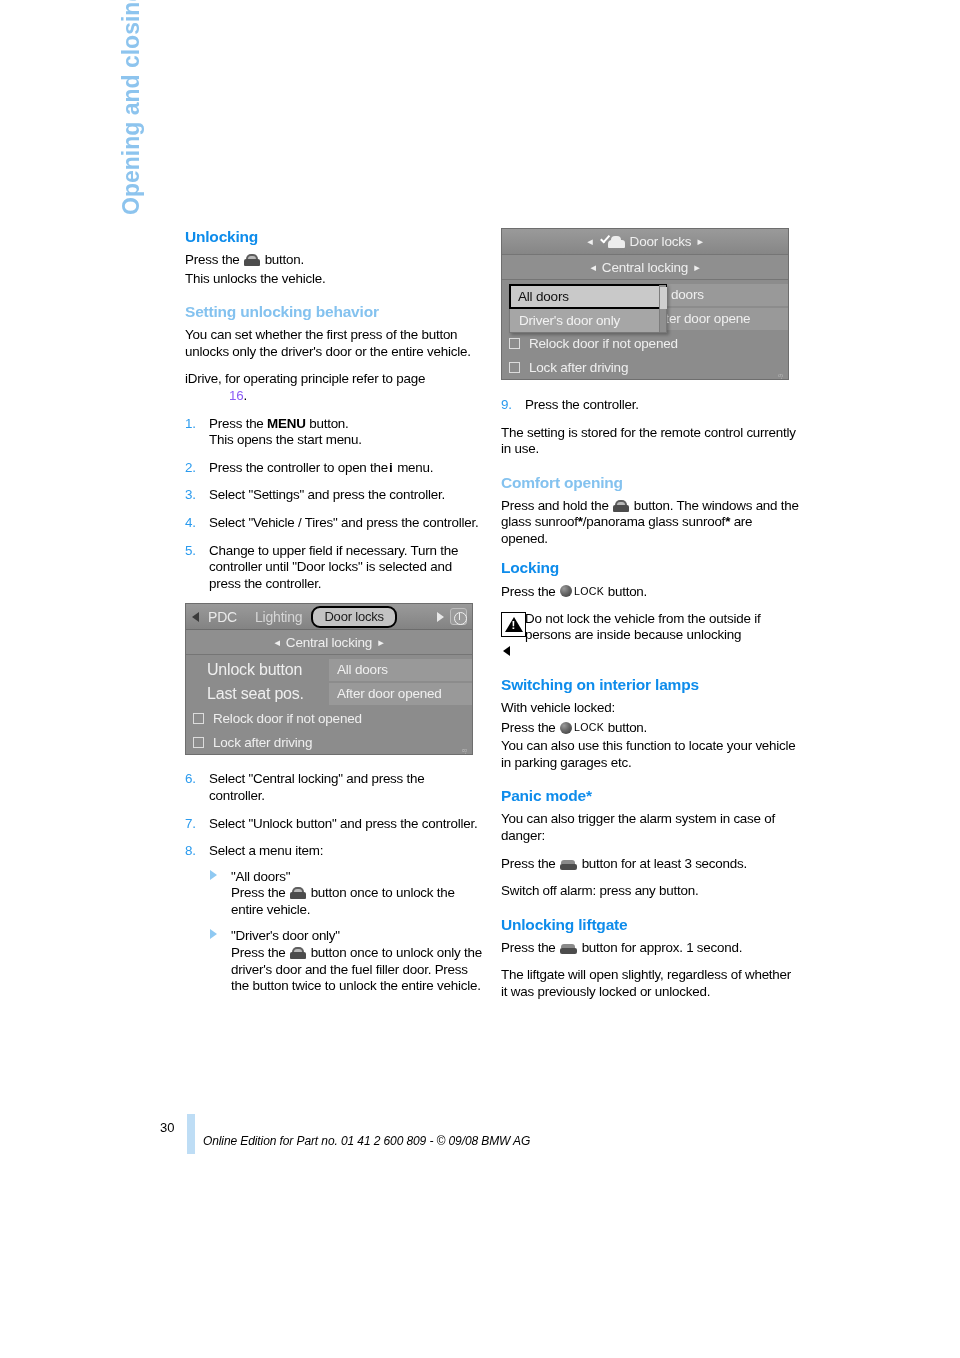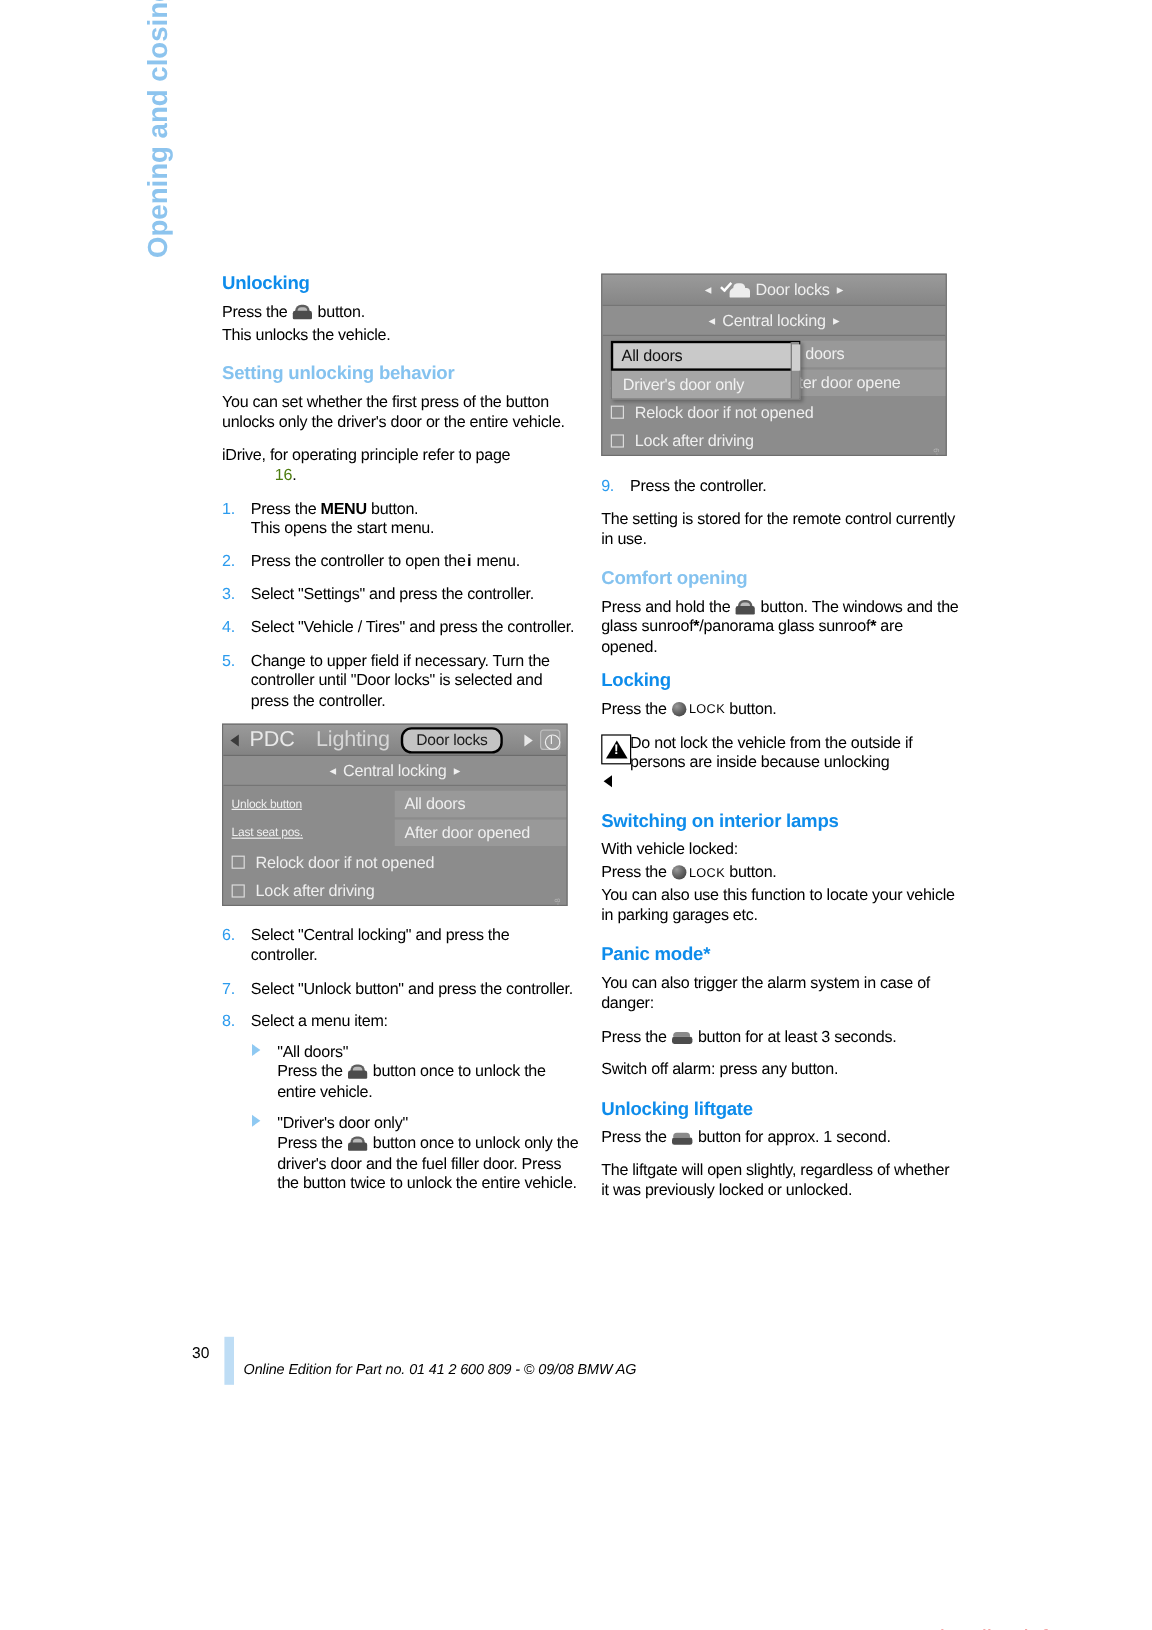--- a/index.html
+++ b/index.html
@@ -49,21 +49,21 @@
     color: #84C2EF; letter-spacing: -0.2px;
   }
   p.body {
     margin: 0 0 11px 0;
     font-size: 13.4px; line-height: 16.6px;
     color: #000000; letter-spacing: -0.22px;
   }
   p.tight { margin-bottom: 2px; }
   .spacer-sm { height: 5px; }
 
-  .pagelink { color: #4d7c0f; margin-left: 44px; }
+  .pagelink { color: #8b5cf6; margin-left: 44px; }
   .bold { font-weight: bold; }
   .sup { font-size: 13.4px; font-weight: bold; vertical-align: 0px; }
 
   
   ol.steps { list-style: none; margin: 0 0 0 0; padding: 0; }
   ol.steps > li {
     position: relative;
     padding-left: 24px;
     margin-bottom: 11px;
     font-size: 13.4px; line-height: 16.6px;
@@ -226,21 +226,21 @@
     border-top: 5px solid transparent;
     border-bottom: 5px solid transparent;
   }
   .idrive .tb-arrow-r {
     margin-right: 6px;
     border-left: 7px solid #e8e8e8;
     border-top: 5px solid transparent;
     border-bottom: 5px solid transparent;
   }
   .idrive .tb-item {
-    font-size: 18px; color: #e9e9e9;
+    font-size: 14px; color: #e9e9e9;
     padding: 0 9px; white-space: nowrap;
     letter-spacing: -0.2px;
   }
   .idrive .tb-item.dim { color: #d6d6d6; }
   .idrive .tb-sel {
     font-size: 13px; color: #1a1a1a; font-weight: normal;
     background: #c3c3c3;
     border: 2px solid #000;
     border-radius: 9px;
     padding: 1px 11px 2px 11px;
@@ -316,24 +316,24 @@
     transform: rotate(-48deg);
   }
 
   .idrive .rows { position: relative; padding: 4px 0 0 0; }
   .idrive .row2 {
     display: flex; align-items: center;
     height: 22px; margin-bottom: 2px;
   }
   .idrive .cell-l {
     width: 143px; flex: none;
-    font-size: 10px; color: #efefef;
-    padding-left: 7px;
+    font-size: 16px; color: #efefef;
+    padding-left: 21px;
     letter-spacing: -0.2px;
-    white-space: nowrap; overflow: hidden; text-decoration: underline;
+    white-space: nowrap; overflow: hidden;
   }
   .idrive .cell-r {
     flex: 1 1 auto;
     font-size: 13.5px; color: #efefef;
     background: #999999;
     height: 22px; line-height: 22px;
     padding-left: 8px;
     letter-spacing: -0.2px;
     white-space: nowrap; overflow: hidden;
   }

